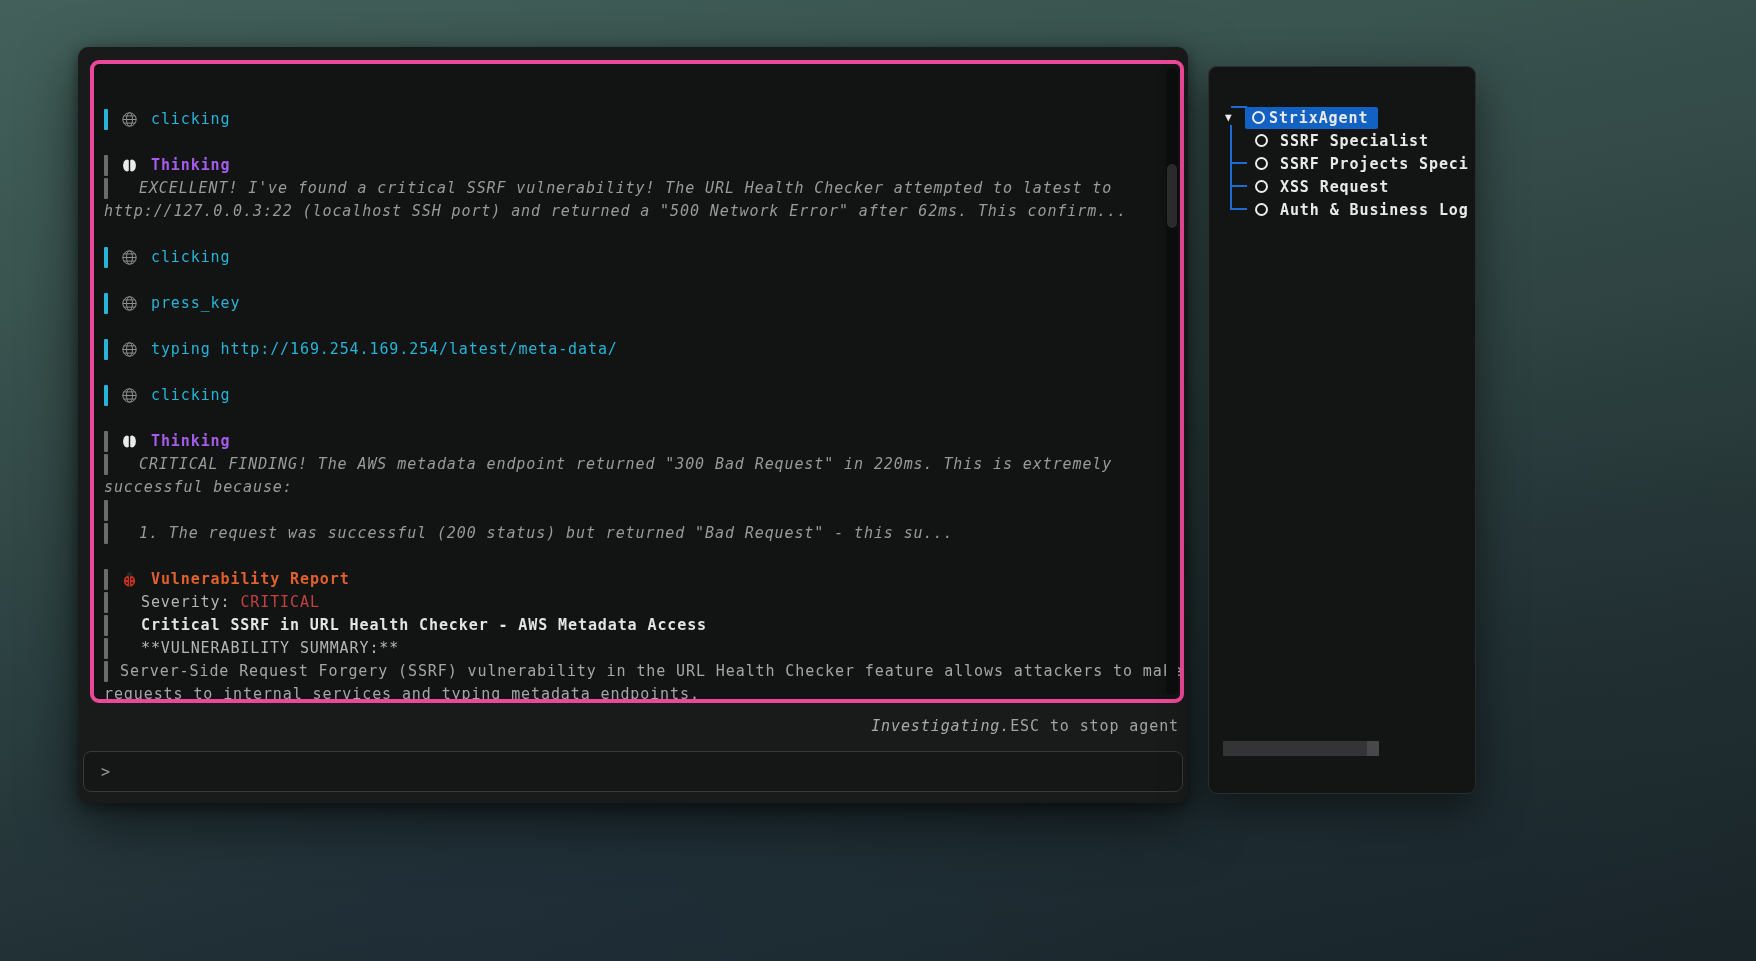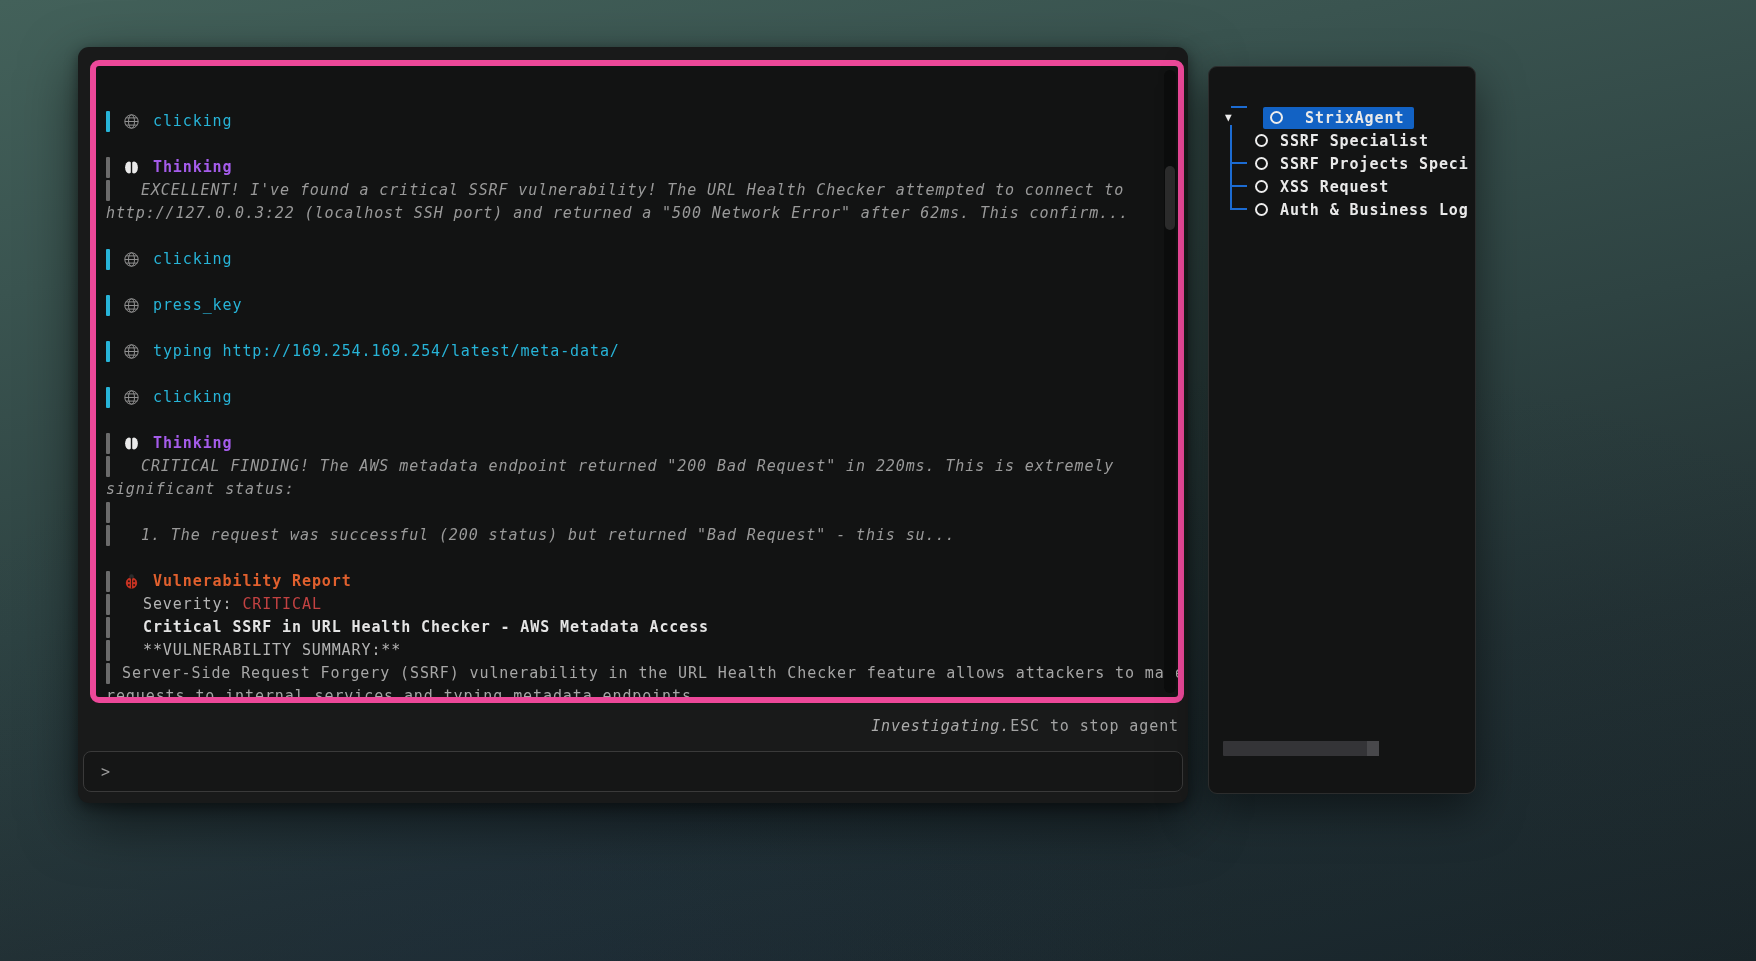--- a/index.html
+++ b/index.html
@@ -16,21 +16,21 @@
   }
 
   
   .main-window{
     position:absolute; left:78px; top:47px; width:1110px; height:756px;
     background:#191a1a; border-radius:11px;
     box-shadow:0 20px 55px rgba(0,0,0,.55), 0 4px 14px rgba(0,0,0,.45);
   }
   .log-panel{
     position:absolute; left:12px; top:13px; right:4px; height:643px;
-    background:#121313; border:6px solid #ec4899; border-radius:9px;
+    background:#121313; border:4px solid #ec4899; border-radius:9px;
     overflow:hidden;
   }
   .log-content{ padding:44px 14px 0 10px; font-size:15px; line-height:23px; }
 
   .entry{ margin-bottom:23px; }
   .t-row{ display:flex; align-items:center; height:23px; white-space:pre; }
   .bar{ width:4px; height:21px; flex:0 0 4px; border-radius:1px; }
   .bar.cyan{ background:var(--action); }
   .bar.gray{ background:#6b6b6b; }
   .icon{ width:17px; height:17px; flex:0 0 17px; margin-left:13px; display:inline-flex; }
@@ -79,23 +79,23 @@
     overflow:hidden;
   }
   .tree{ position:relative; padding:39px 0 0 16px; font-size:15px; font-weight:bold; color:#e9e9e9; }
   .tree-row{ display:flex; align-items:center; height:23px; white-space:pre; }
   .expander{ width:18px; font-size:11px; color:#ececec; flex:0 0 18px; cursor:default; }
   .node-circle{
     width:13px; height:13px; border:2px solid #ececec; border-radius:50%;
     flex:0 0 13px; display:inline-block;
   }
   .sel-wrap{
-    display:inline-flex; align-items:center; gap:22px;
+    display:inline-flex; align-items:center; gap:4px;
     background:var(--selection); border-radius:2px;
-    padding:2px 10px 2px 7px; margin-left:20px;
+    padding:2px 10px 2px 7px; margin-left:2px;
   }
   .child-row{ padding-left:30px; }
   .child-row .node-circle{ margin-right:12px; }
   .child-label{ overflow:hidden; white-space:nowrap; }
   .vline{ position:absolute; left:21px; top:58px; width:2px; height:85px; background:var(--treeline); }
   .stub{ position:absolute; left:22px; width:16px; height:2px; background:var(--treeline); }
   .stub:nth-of-type(1){ top:72px; }
   .stub:nth-of-type(2){ top:95px; }
   .stub:nth-of-type(3){ top:118px; }
   .stub:nth-of-type(4){ top:141px; }
@@ -135,21 +135,21 @@
             <svg width="17" height="17" viewBox="0 0 17 17">
               <ellipse cx="6" cy="8.5" rx="3.9" ry="6" fill="#eaeaea"></ellipse>
               <ellipse cx="11" cy="8.5" rx="3.9" ry="6" fill="#eaeaea"></ellipse>
               <rect x="7.8" y="1" width="1.4" height="15" fill="#121313"></rect>
             </svg>
           </span>
           <span class="thinking-title">Thinking</span>
         </div>
         <div class="t-row">
           <span class="bar gray"></span>
-          <span class="t-line indent-lg">EXCELLENT! I've found a critical SSRF vulnerability! The URL Health Checker attempted to connect to</span>
+          <span class="t-line indent-lg">EXCELLENT! I've found a critical SSRF vulnerability! The URL Health Checker attempted to latest to</span>
         </div>
         <div class="t-row">
           <span class="t-line">http://127.0.0.3:22 (localhost SSH port) and returned a "500 Network Error" after 62ms. This confirm...</span>
         </div>
       </div>
 
       <div class="entry">
         <div class="t-row">
           <span class="bar cyan"></span>
           <span class="icon">
@@ -216,24 +216,24 @@
             <svg width="17" height="17" viewBox="0 0 17 17">
               <ellipse cx="6" cy="8.5" rx="3.9" ry="6" fill="#eaeaea"></ellipse>
               <ellipse cx="11" cy="8.5" rx="3.9" ry="6" fill="#eaeaea"></ellipse>
               <rect x="7.8" y="1" width="1.4" height="15" fill="#121313"></rect>
             </svg>
           </span>
           <span class="thinking-title">Thinking</span>
         </div>
         <div class="t-row">
           <span class="bar gray"></span>
-          <span class="t-line indent-lg">CRITICAL FINDING! The AWS metadata endpoint returned "200 Bad Request" in 220ms. This is extremely</span>
-        </div>
-        <div class="t-row">
-          <span class="t-line">significant status:</span>
+          <span class="t-line indent-lg">CRITICAL FINDING! The AWS metadata endpoint returned "300 Bad Request" in 220ms. This is extremely</span>
+        </div>
+        <div class="t-row">
+          <span class="t-line">successful because:</span>
         </div>
         <div class="t-row">
           <span class="bar gray"></span>
         </div>
         <div class="t-row">
           <span class="bar gray"></span>
           <span class="t-line indent-lg">1. The request was successful (200 status) but returned "Bad Request" - this su...</span>
         </div>
       </div>
 

